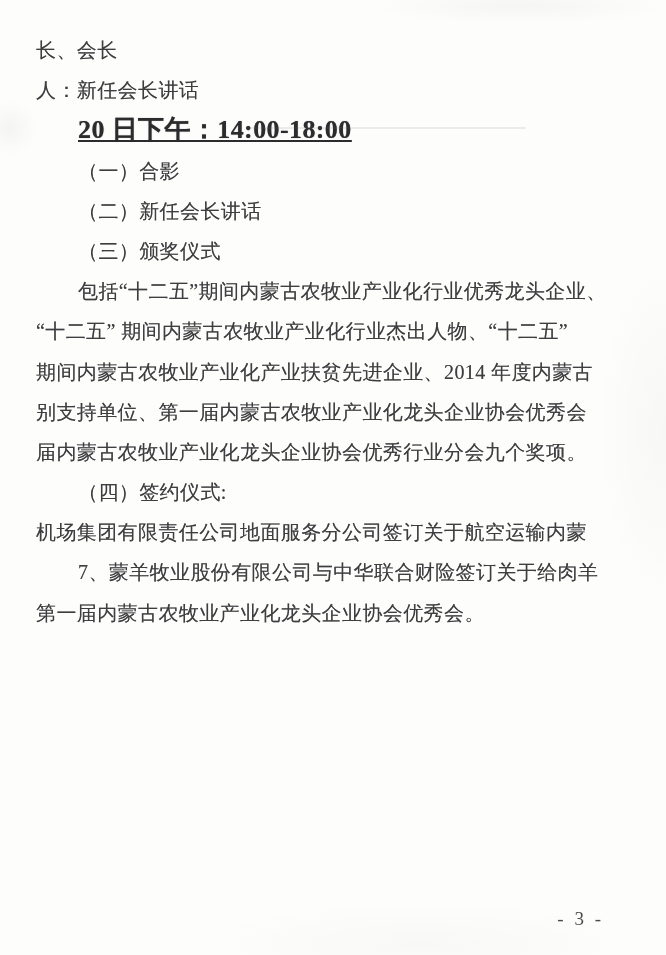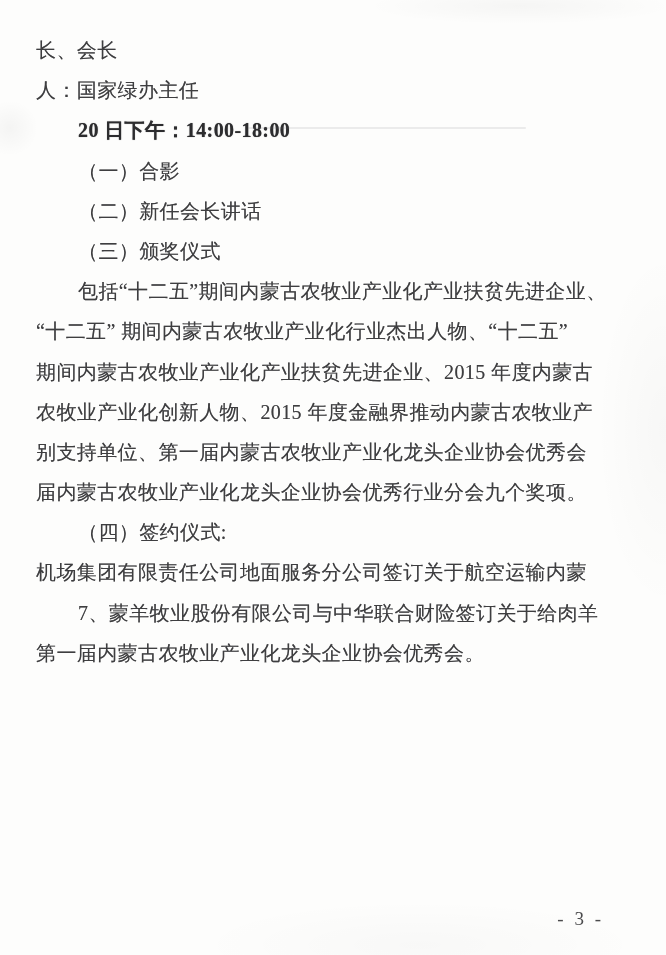--- a/index.html
+++ b/index.html
@@ -36,23 +36,24 @@
     letter-spacing: 0.4px;
     color: #3e3e40;
     white-space: pre;
     text-shadow: 0 0 0.6px rgba(62,62,64,0.55);
   }
   .line.indent {
     padding-left: 42px;
   }
   .line.bold {
     font-weight: 700;
-    font-size: 20px;
+    font-size: 26px;
     color: #2c2c2e;
     text-shadow: 0 0 0.8px rgba(30,30,32,0.7);
+    text-decoration: underline;
   }
   .scan-streak {
     position: absolute;
     left: 248px;
     top: 127px;
     width: 278px;
     height: 2px;
     background: rgba(110,110,112,0.12);
     border-radius: 2px;
   }
@@ -65,29 +66,28 @@
     color: #4b4b4d;
     font-family: "Liberation Serif", "DejaVu Serif", serif;
   }
 </style>
 </head>
 <body>
 
 <div class="page">
   <div class="body-text" id="body-lines">
       <div class="line">长、会长</div>
-      <div class="line">人：国家绿办主任</div>
+      <div class="line">人：新任会长讲话</div>
       <div class="line indent bold">20 日下午：14:00-18:00</div>
       <div class="line indent">（一）合影</div>
       <div class="line indent">（二）新任会长讲话</div>
       <div class="line indent">（三）颁奖仪式</div>
-      <div class="line indent">包括“十二五”期间内蒙古农牧业产业化产业扶贫先进企业、</div>
+      <div class="line indent">包括“十二五”期间内蒙古农牧业产业化行业优秀龙头企业、</div>
       <div class="line">“十二五” 期间内蒙古农牧业产业化行业杰出人物、“十二五”</div>
-      <div class="line">期间内蒙古农牧业产业化产业扶贫先进企业、2015 年度内蒙古</div>
-      <div class="line">农牧业产业化创新人物、2015 年度金融界推动内蒙古农牧业产</div>
+      <div class="line">期间内蒙古农牧业产业化产业扶贫先进企业、2014 年度内蒙古</div>
       <div class="line">别支持单位、第一届内蒙古农牧业产业化龙头企业协会优秀会</div>
       <div class="line">届内蒙古农牧业产业化龙头企业协会优秀行业分会九个奖项。</div>
       <div class="line indent">（四）签约仪式:</div>
       <div class="line">机场集团有限责任公司地面服务分公司签订关于航空运输内蒙</div>
       <div class="line indent">7、蒙羊牧业股份有限公司与中华联合财险签订关于给肉羊</div>
       <div class="line">第一届内蒙古农牧业产业化龙头企业协会优秀会。</div>
     </div>
   <div class="scan-streak"></div>
   <div class="page-number">- 3 -</div>
 </div>

